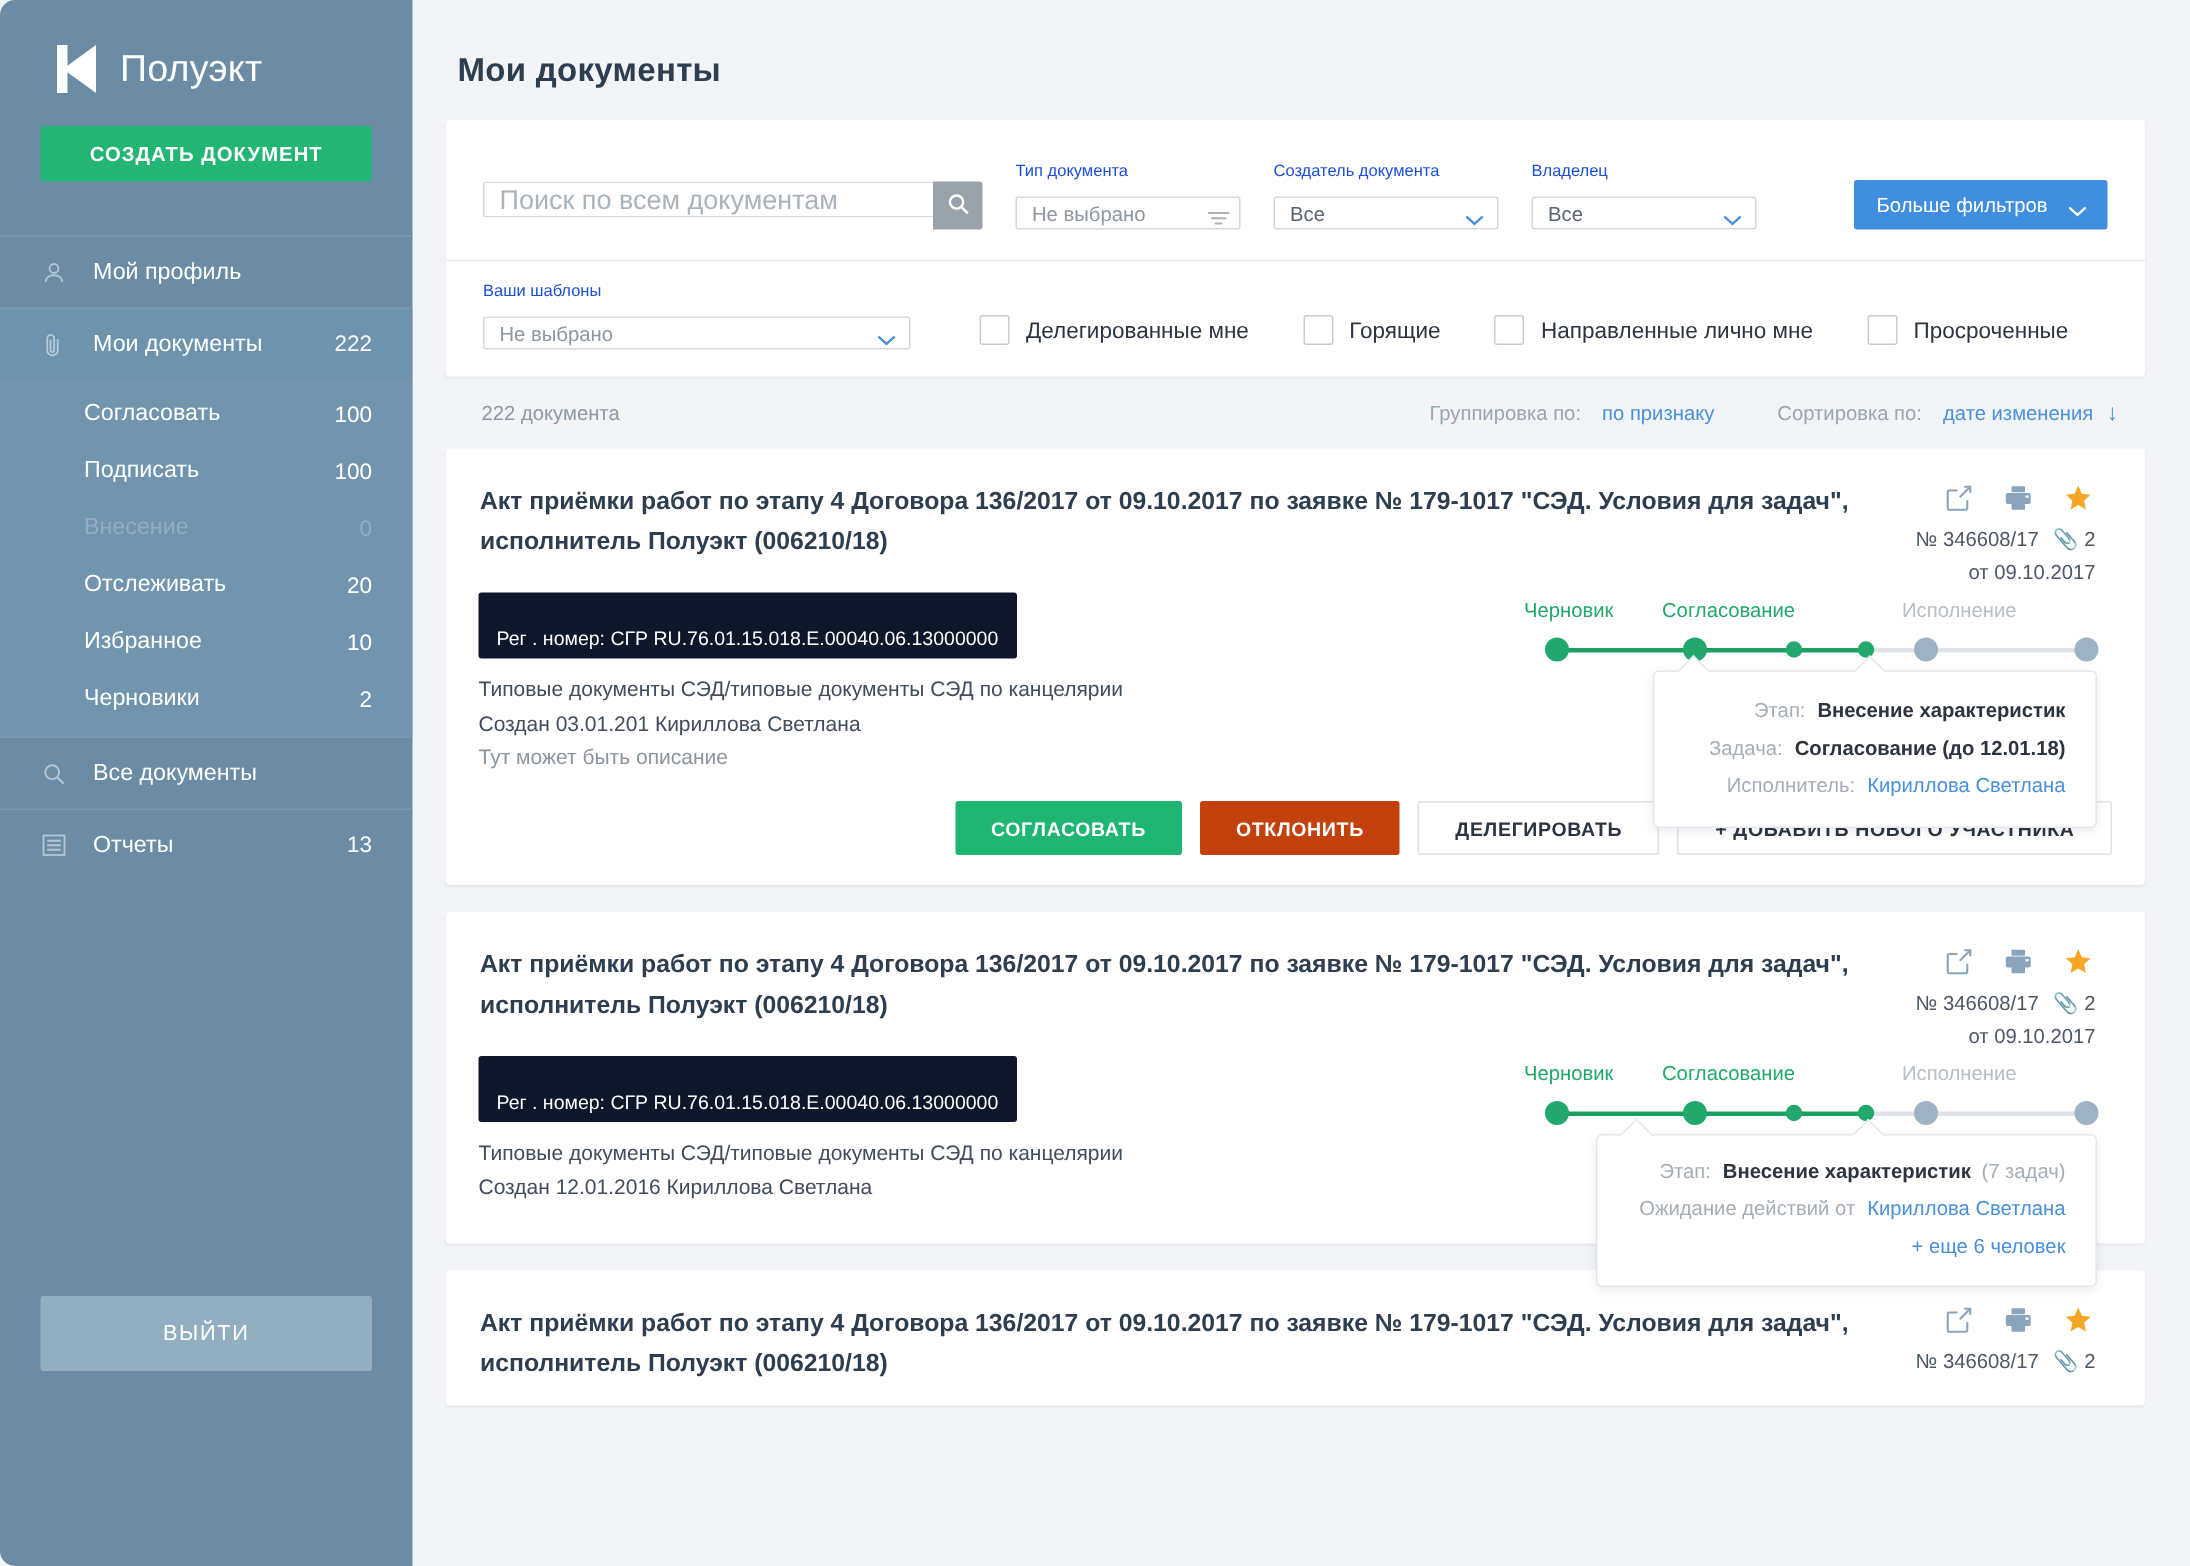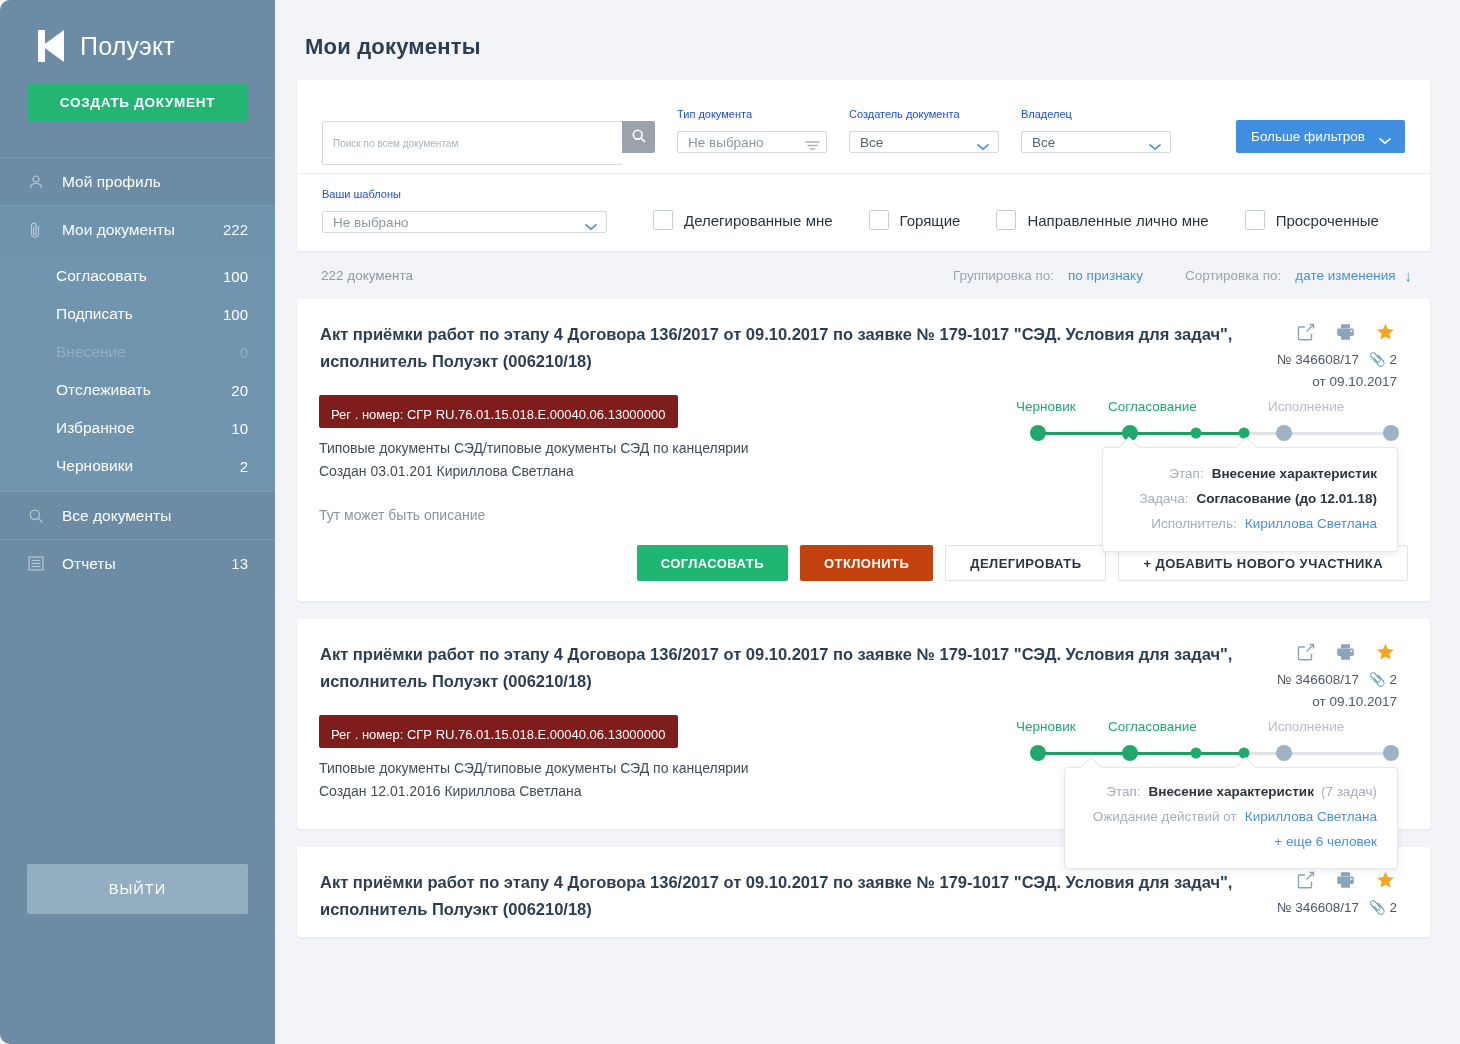--- a/index.html
+++ b/index.html
@@ -159,25 +159,25 @@
   .filters-row.second { border-bottom: none; padding-top: 14px; padding-bottom: 18px; }
   .field { display: flex; flex-direction: column; margin-right: 22px; }
   .field-label {
     font-size: 11px;
     color: #1d4ed8;
     margin-bottom: 7px;
     height: 16px;
   }
   .search-wrap { display: flex; height: 32px; }
   .search-input {
-    width: 300px; height: 44px;
+    width: 300px; height: 24px;
     border: 1px solid #d3d9de;
     border-right: none;
     padding: 0 10px;
-    font-size: 10px;
+    font-size: 18px;
     color: #4a5560;
     font-family: "Liberation Sans", sans-serif;
     outline: none;
     border-radius: 2px 0 0 2px;
   }
   .search-input::placeholder { color: #aab3bc; }
   .search-btn {
     width: 33px; height: 32px;
     background: #9aa3ab;
     border: none;
@@ -298,36 +298,36 @@
     white-space: nowrap;
     margin-bottom: 7px;
   }
   .meta-line .clip { color: #8e99a4; margin-left: 6px; }
   .meta-date { font-size: 13.5px; color: #4d5866; }
 
   .card-body { display: flex; margin-top: 6px; position: relative; }
   .card-left { flex: 1; min-width: 0; }
   .regnum {
     display: inline-block;
-    background: #7f1d1d;
+    background: #0f172a;
     color: #ffffff;
     font-size: 13px;
-    padding: 12px 12px 6px 12px;
+    padding: 23px 12px 6px 12px;
     border-radius: 2px;
     margin-bottom: 9px;
   }
   .cat-line, .created-line {
     font-size: 14px;
     color: #414d5c;
     line-height: 1.65;
   }
   .desc-line {
     font-size: 14px;
     color: #8c959f;
-    margin-top: 24px;
+    margin-top: 2px;
   }
 
   
   .stepper-wrap {
     width: 392px;
     flex: 0 0 auto;
     position: relative;
     padding-top: 4px;
   }
   .step-labels {

